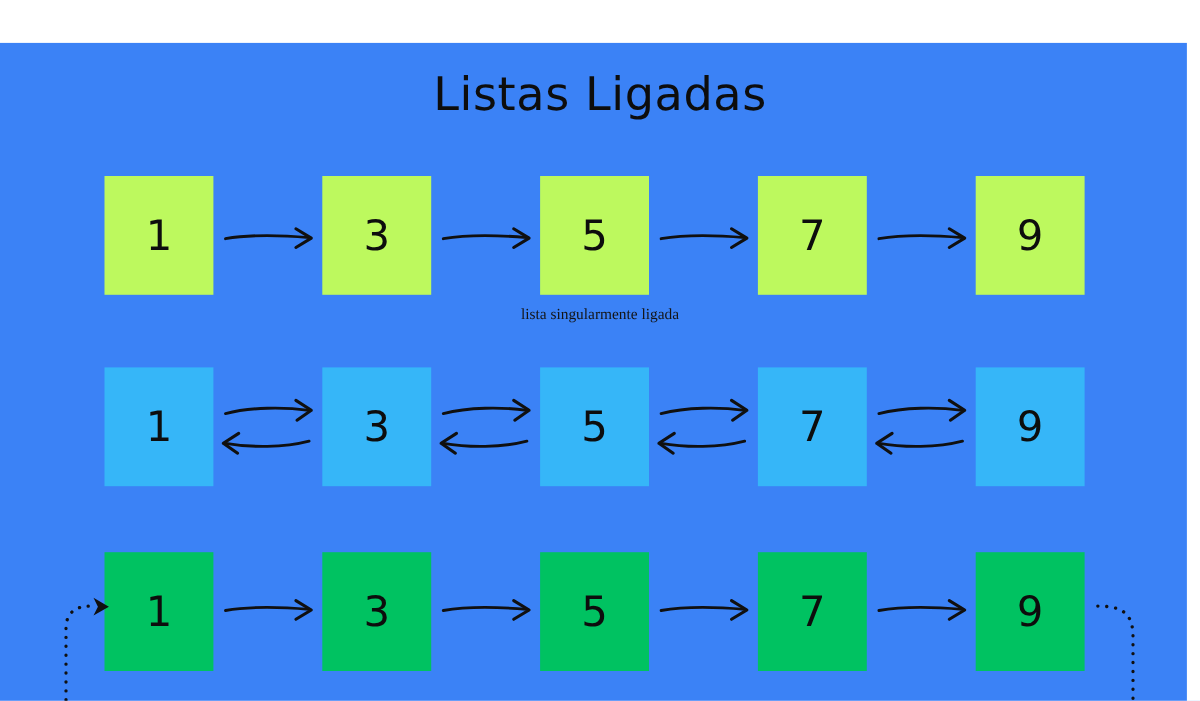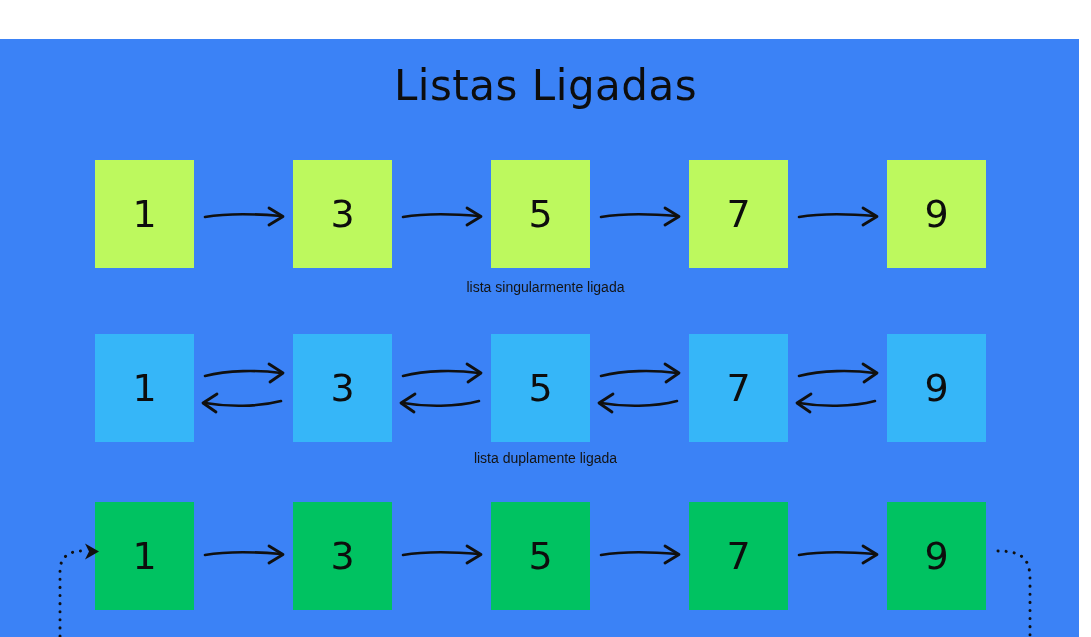--- a/index.html
+++ b/index.html
@@ -59,21 +59,21 @@
     line-height: 1;
     box-sizing: border-box;
   }
 
   
   .caption {
     position: absolute;
     left: 0;
     width: 1091px;
     text-align: center;
-    font-family: Liberation Sans, sans-serif;
+    font-family: Liberation Serif, serif;
     font-size: 14px;
     font-weight: 400;
     color: #141414;
     white-space: nowrap;
   }
 
   
   #arrows {
     position: absolute;
     left: 0;
@@ -124,21 +124,20 @@
   </div>
   <div class="caption" style="top:240px">lista singularmente ligada</div>
 
   <div class="row" style="top:0">
     <div class="node" style="left:95px;  top:295px; background:#36b6f8;">1</div>
     <div class="node" style="left:293px; top:295px; background:#36b6f8;">3</div>
     <div class="node" style="left:491px; top:295px; background:#36b6f8;">5</div>
     <div class="node" style="left:689px; top:295px; background:#36b6f8;">7</div>
     <div class="node" style="left:887px; top:295px; background:#36b6f8;">9</div>
   </div>
-  <div class="caption" style="top:411px">lista duplamente ligada</div>
 
   <div class="row" style="top:0">
     <div class="node" style="left:95px;  top:463px; background:#00c261;">1</div>
     <div class="node" style="left:293px; top:463px; background:#00c261;">3</div>
     <div class="node" style="left:491px; top:463px; background:#00c261;">5</div>
     <div class="node" style="left:689px; top:463px; background:#00c261;">7</div>
     <div class="node" style="left:887px; top:463px; background:#00c261;">9</div>
   </div>
 
   <svg id="arrows" viewBox="0 0 1091 637">

